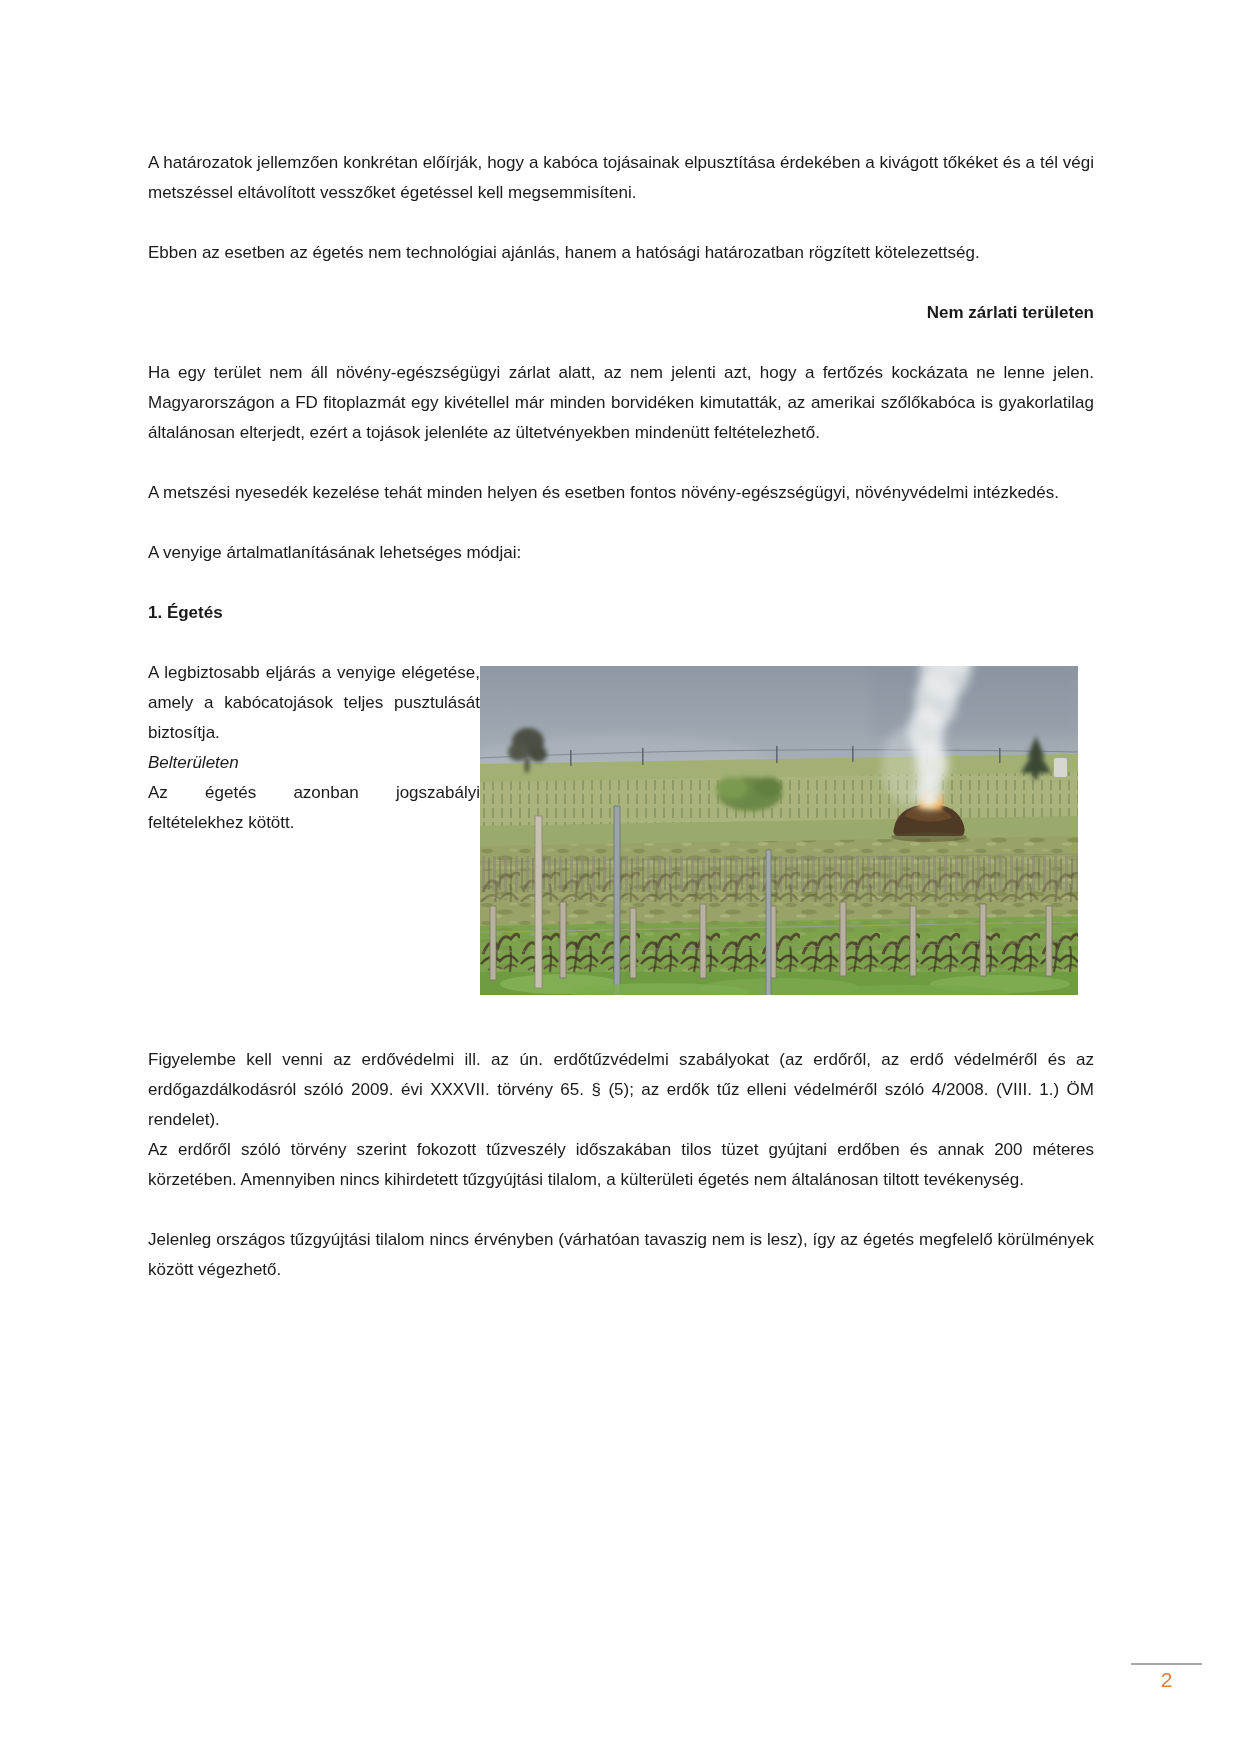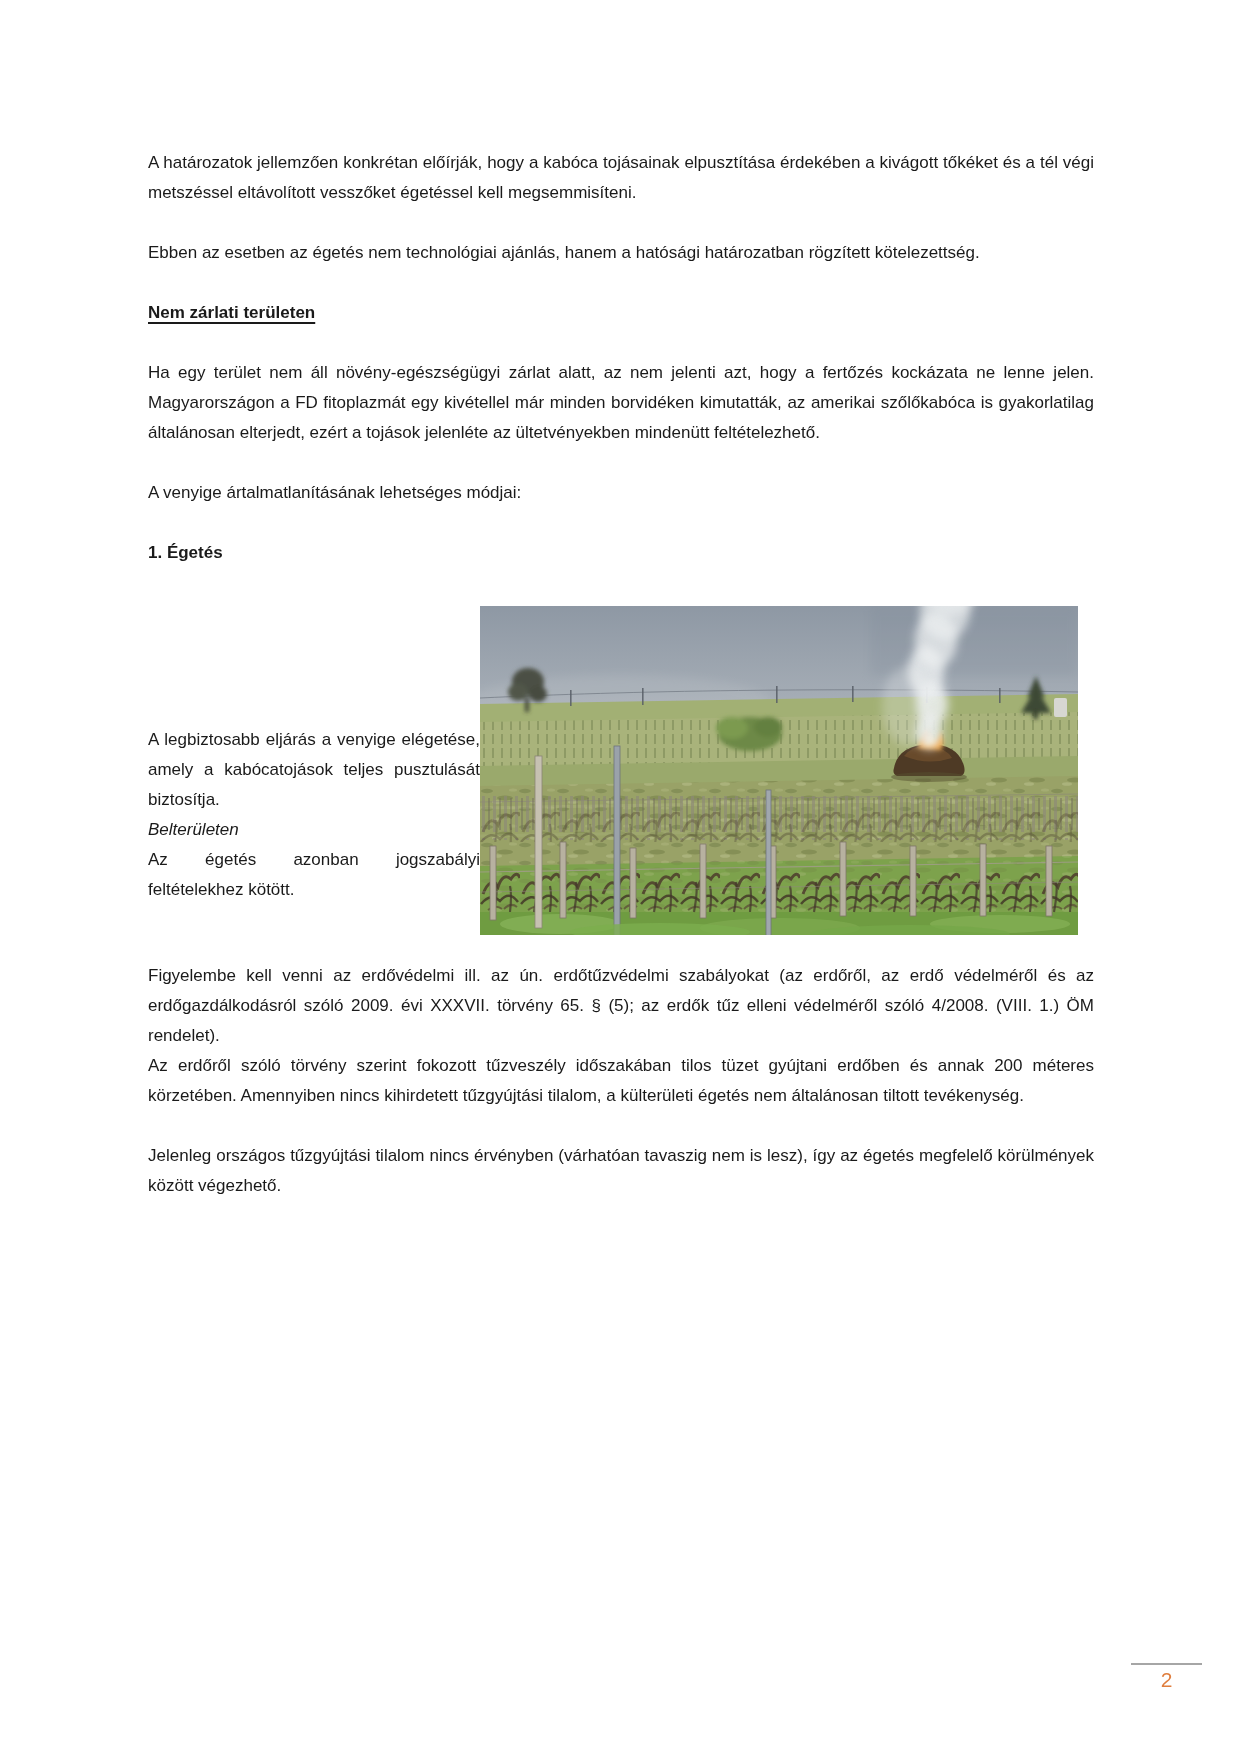--- a/index.html
+++ b/index.html
@@ -7,24 +7,24 @@
     width:1241px;height:1755px;position:relative;overflow:hidden;
     font-family:"Liberation Sans","DejaVu Sans",sans-serif;
     color:#1a1a1a;
   }
   .content{
     position:absolute;left:148px;top:148px;width:946px;
     font-size:17px;line-height:30px;
   }
   .para{margin:0 0 30px 0;text-align:justify;text-justify:inter-word;}
   .para.nogap{margin-bottom:0;}
-  .h-underline{font-weight:bold;text-decoration:underline;text-underline-offset:4px;text-decoration-thickness:2px;text-align:left;}
+  .h-underline{font-weight:bold;text-underline-offset:4px;text-decoration-thickness:2px;text-align:right;}
   .h-bold{font-weight:bold;text-align:left;}
   .italic{font-style:italic;text-align:left;}
-  .cols{display:flex;width:973px;margin:0 0 26px 0;align-items:flex-end;}
+  .cols{display:flex;width:973px;margin:0 0 50px 0;}
   .col-text{flex:0 0 332px;width:332px;}
   .photo{
     flex:0 0 598px;width:598px;height:329px;margin-top:8px;
     overflow:hidden;background:#a3abb4;
   }
   .photo svg{display:block;}
   .footer{position:absolute;left:1131px;top:1663px;width:71px;text-align:center;}
   .footer-rule{border-top:2px solid #a6a6a6;width:71px;height:0;}
   .page-number{color:#E07E3E;font-size:21px;line-height:26px;padding-top:2px;font-family:"Liberation Sans","DejaVu Sans",sans-serif;}
 </style>
@@ -34,20 +34,21 @@
 <div class="content">
 
   <p class="para">A határozatok jellemzően konkrétan előírják, hogy a kabóca tojásainak elpusztítása érdekében a kivágott tőkéket és a tél végi metszéssel eltávolított vesszőket égetéssel kell megsemmisíteni.</p>
 
   <p class="para">Ebben az esetben az égetés nem technológiai ajánlás, hanem a hatósági határozatban rögzített kötelezettség.</p>
 
   <p class="para h-underline">Nem zárlati területen</p>
 
   <p class="para">Ha egy terület nem áll növény-egészségügyi zárlat alatt, az nem jelenti azt, hogy a fertőzés kockázata ne lenne jelen. Magyarországon a FD fitoplazmát egy kivétellel már minden borvidéken kimutatták, az amerikai szőlőkabóca is gyakorlatilag általánosan elterjedt, ezért a tojások jelenléte az ültetvényekben mindenütt feltételezhető.</p>
 
+  <p class="para">A metszési nyesedék kezelése tehát minden helyen és esetben fontos növény-egészségügyi, növényvédelmi intézkedés.</p>
 
   <p class="para">A venyige ártalmatlanításának lehetséges módjai:</p>
 
   <p class="para h-bold">1. Égetés</p>
 
   <div class="cols">
     <div class="col-text">
       <p class="para nogap">A legbiztosabb eljárás a venyige elégetése, amely a kabócatojások teljes pusztulását biztosítja.</p>
       <p class="para nogap italic">Belterületen</p>
       <p class="para">Az égetés azonban jogszabályi feltételekhez kötött.</p>

